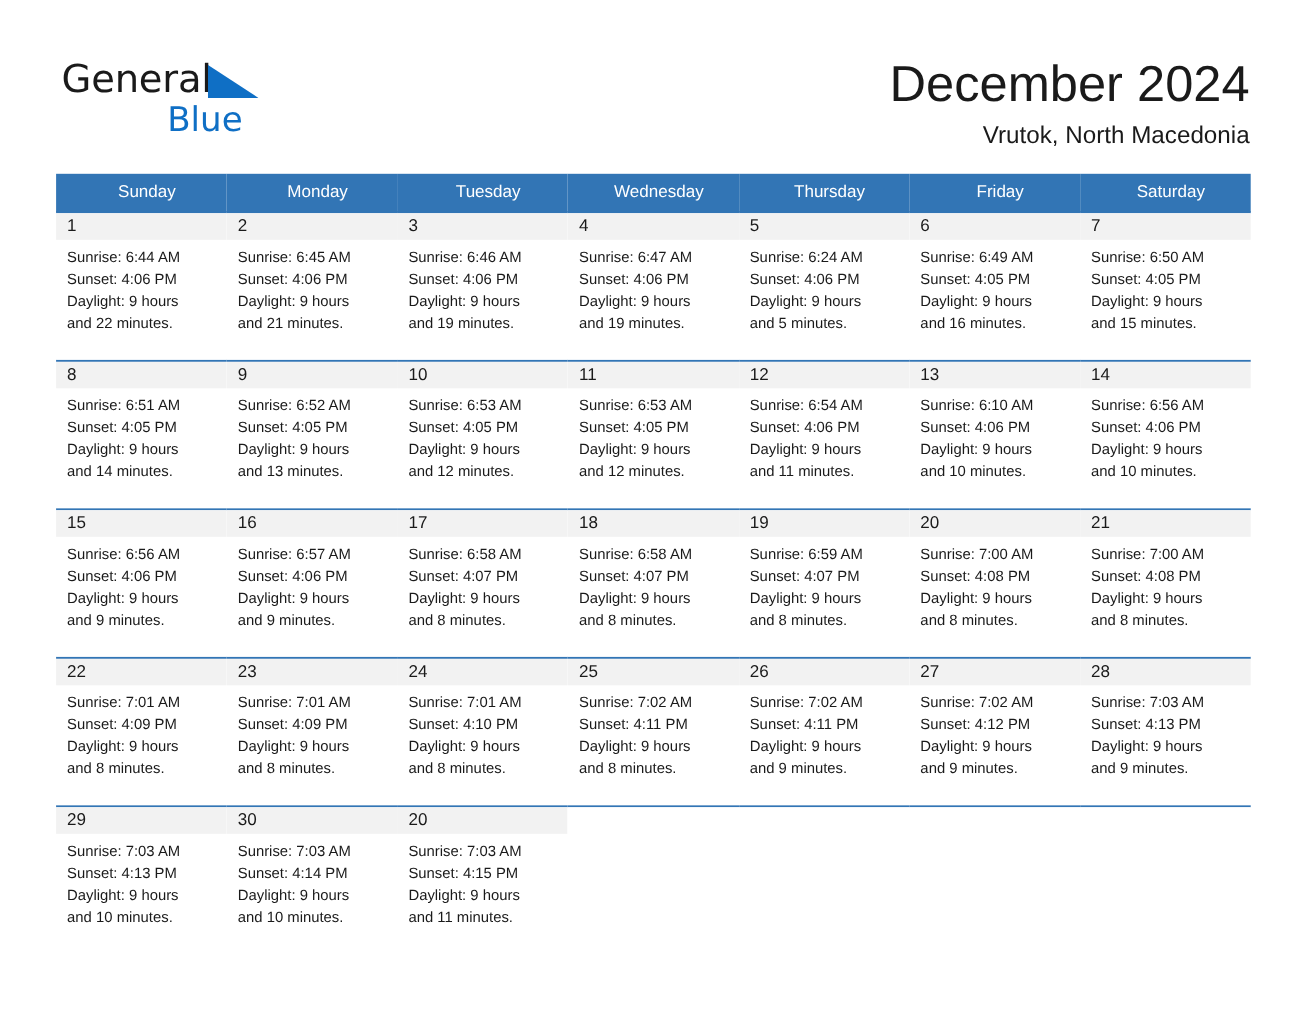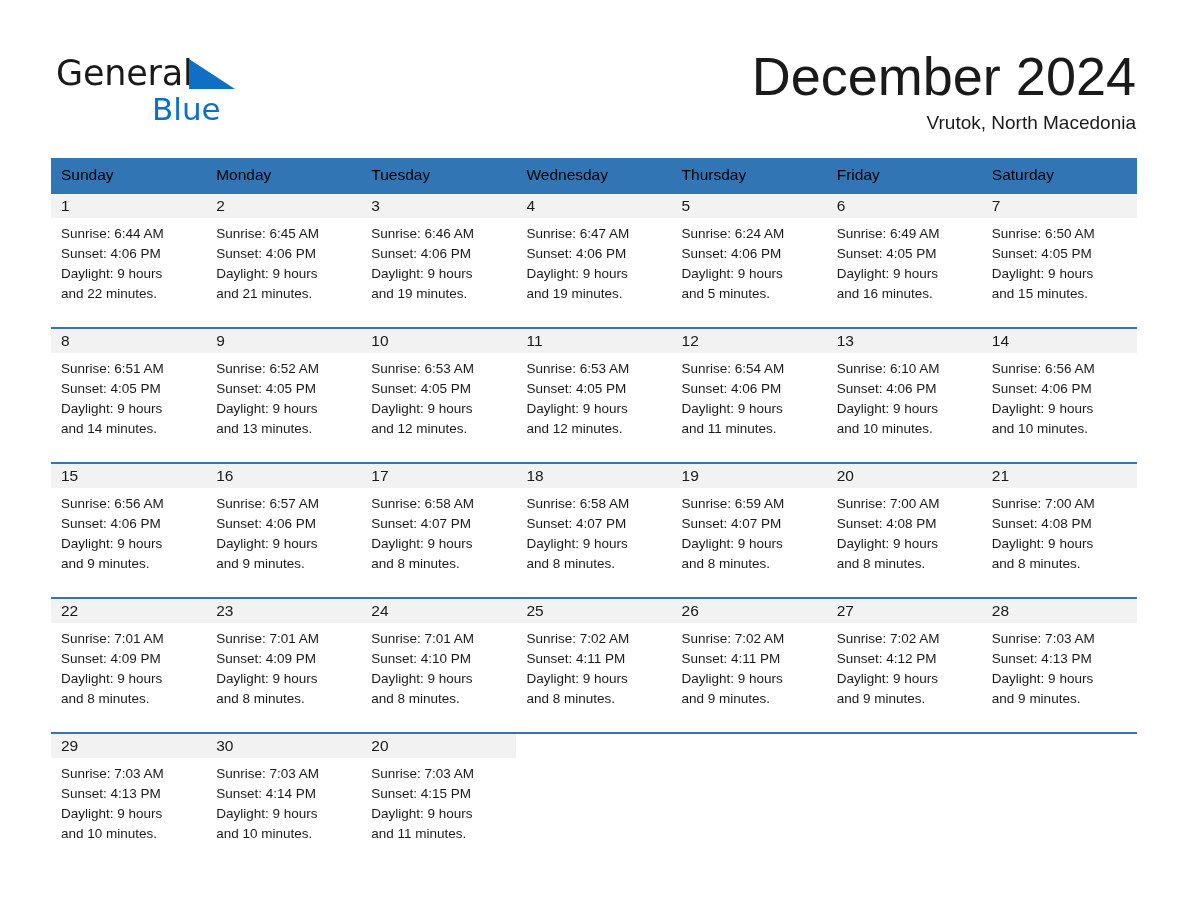--- a/index.html
+++ b/index.html
@@ -70,53 +70,53 @@
     font-weight: 400;
   }
 
   .title-block {
     position: absolute;
     right: 52px;
     top: 50px;
     text-align: right;
   }
   .month-title {
-    font-size: 54px;
+    font-size: 46px;
     line-height: 52px;
     font-weight: 400;
     color: #1a1a1a;
     white-space: nowrap;
   }
   .location-title {
     margin-top: 6px;
-    font-size: 19px;
+    font-size: 22px;
     line-height: 30px;
     font-weight: 400;
     color: #1a1a1a;
     white-space: nowrap;
   }
 
   
   .calendar {
     position: absolute;
     left: 51px;
     top: 158px;
     width: 1086px;
   }
   .cal-table {
     width: 1086px;
     border-collapse: collapse;
     table-layout: fixed;
   }
   .cal-table th {
     background: #3275b5;
-    color: #000000;
+    color: #ffffff;
     font-size: 15.5px;
     font-weight: 400;
-    text-align: left;
+    text-align: center;
     padding: 7px 0 8px 10px;
     height: 19px;
     border: none;
   }
   .cal-table td {
     vertical-align: top;
     padding: 0;
     border: none;
     width: 155.14px;
   }

